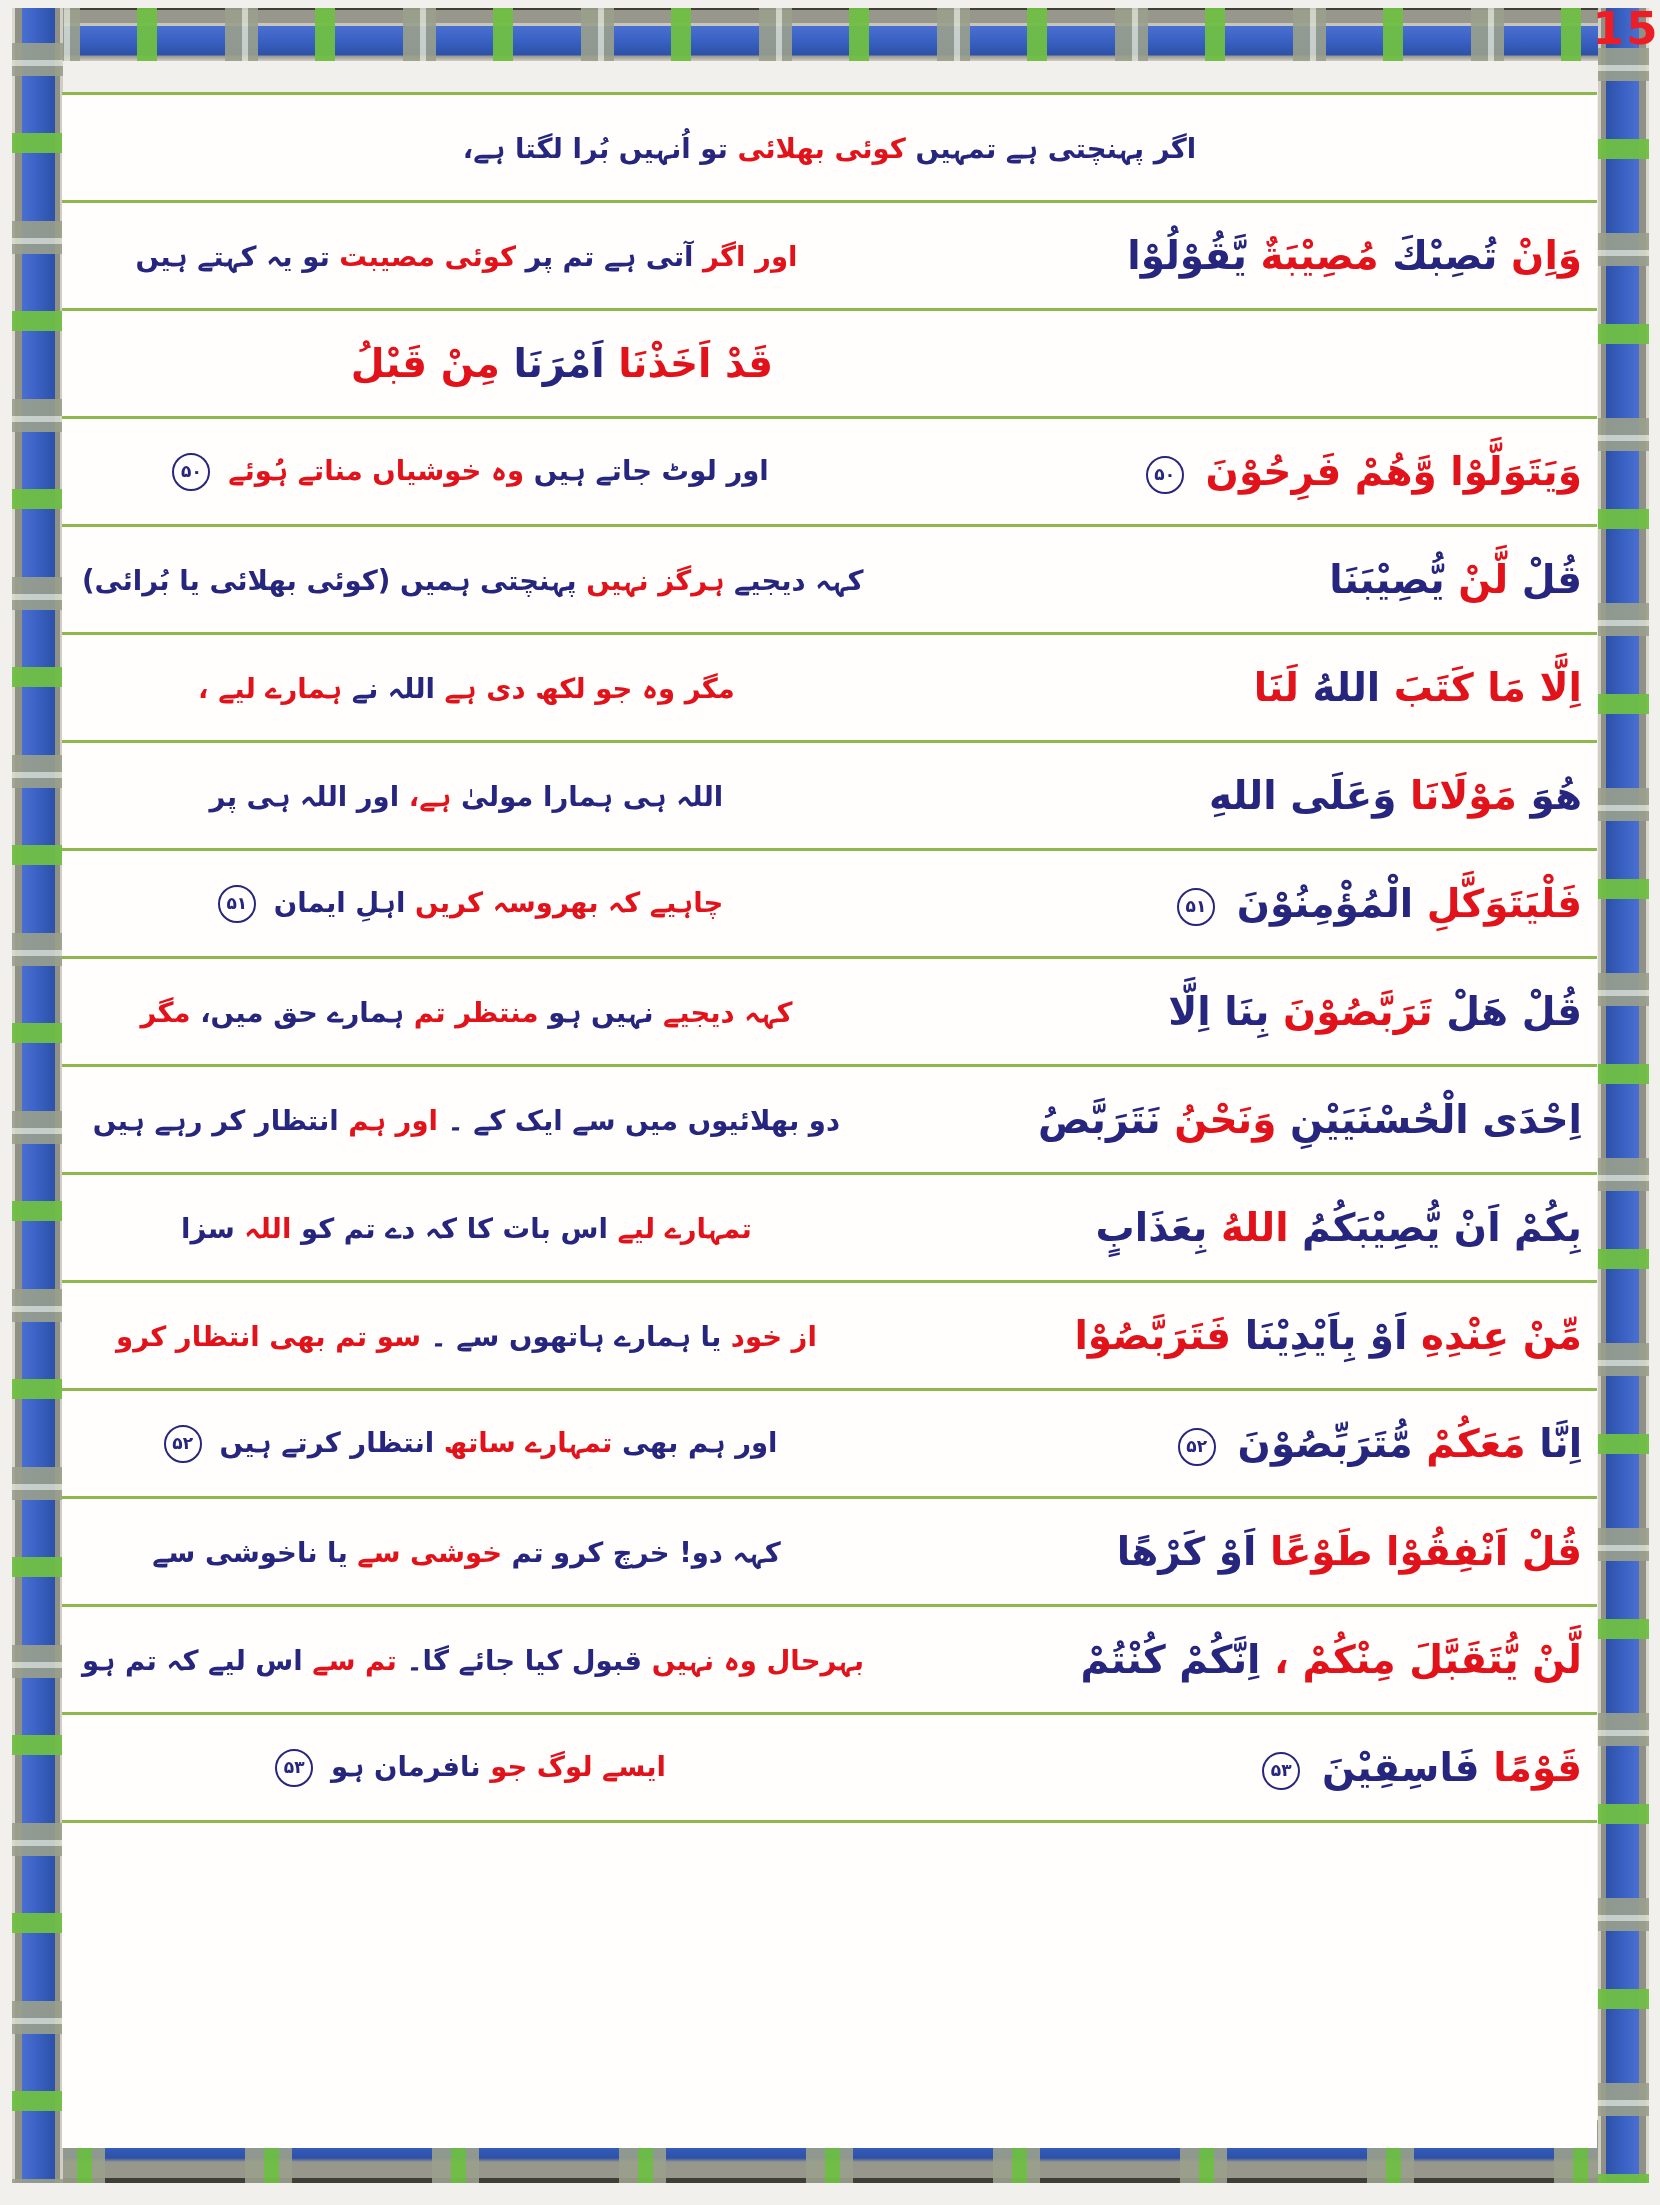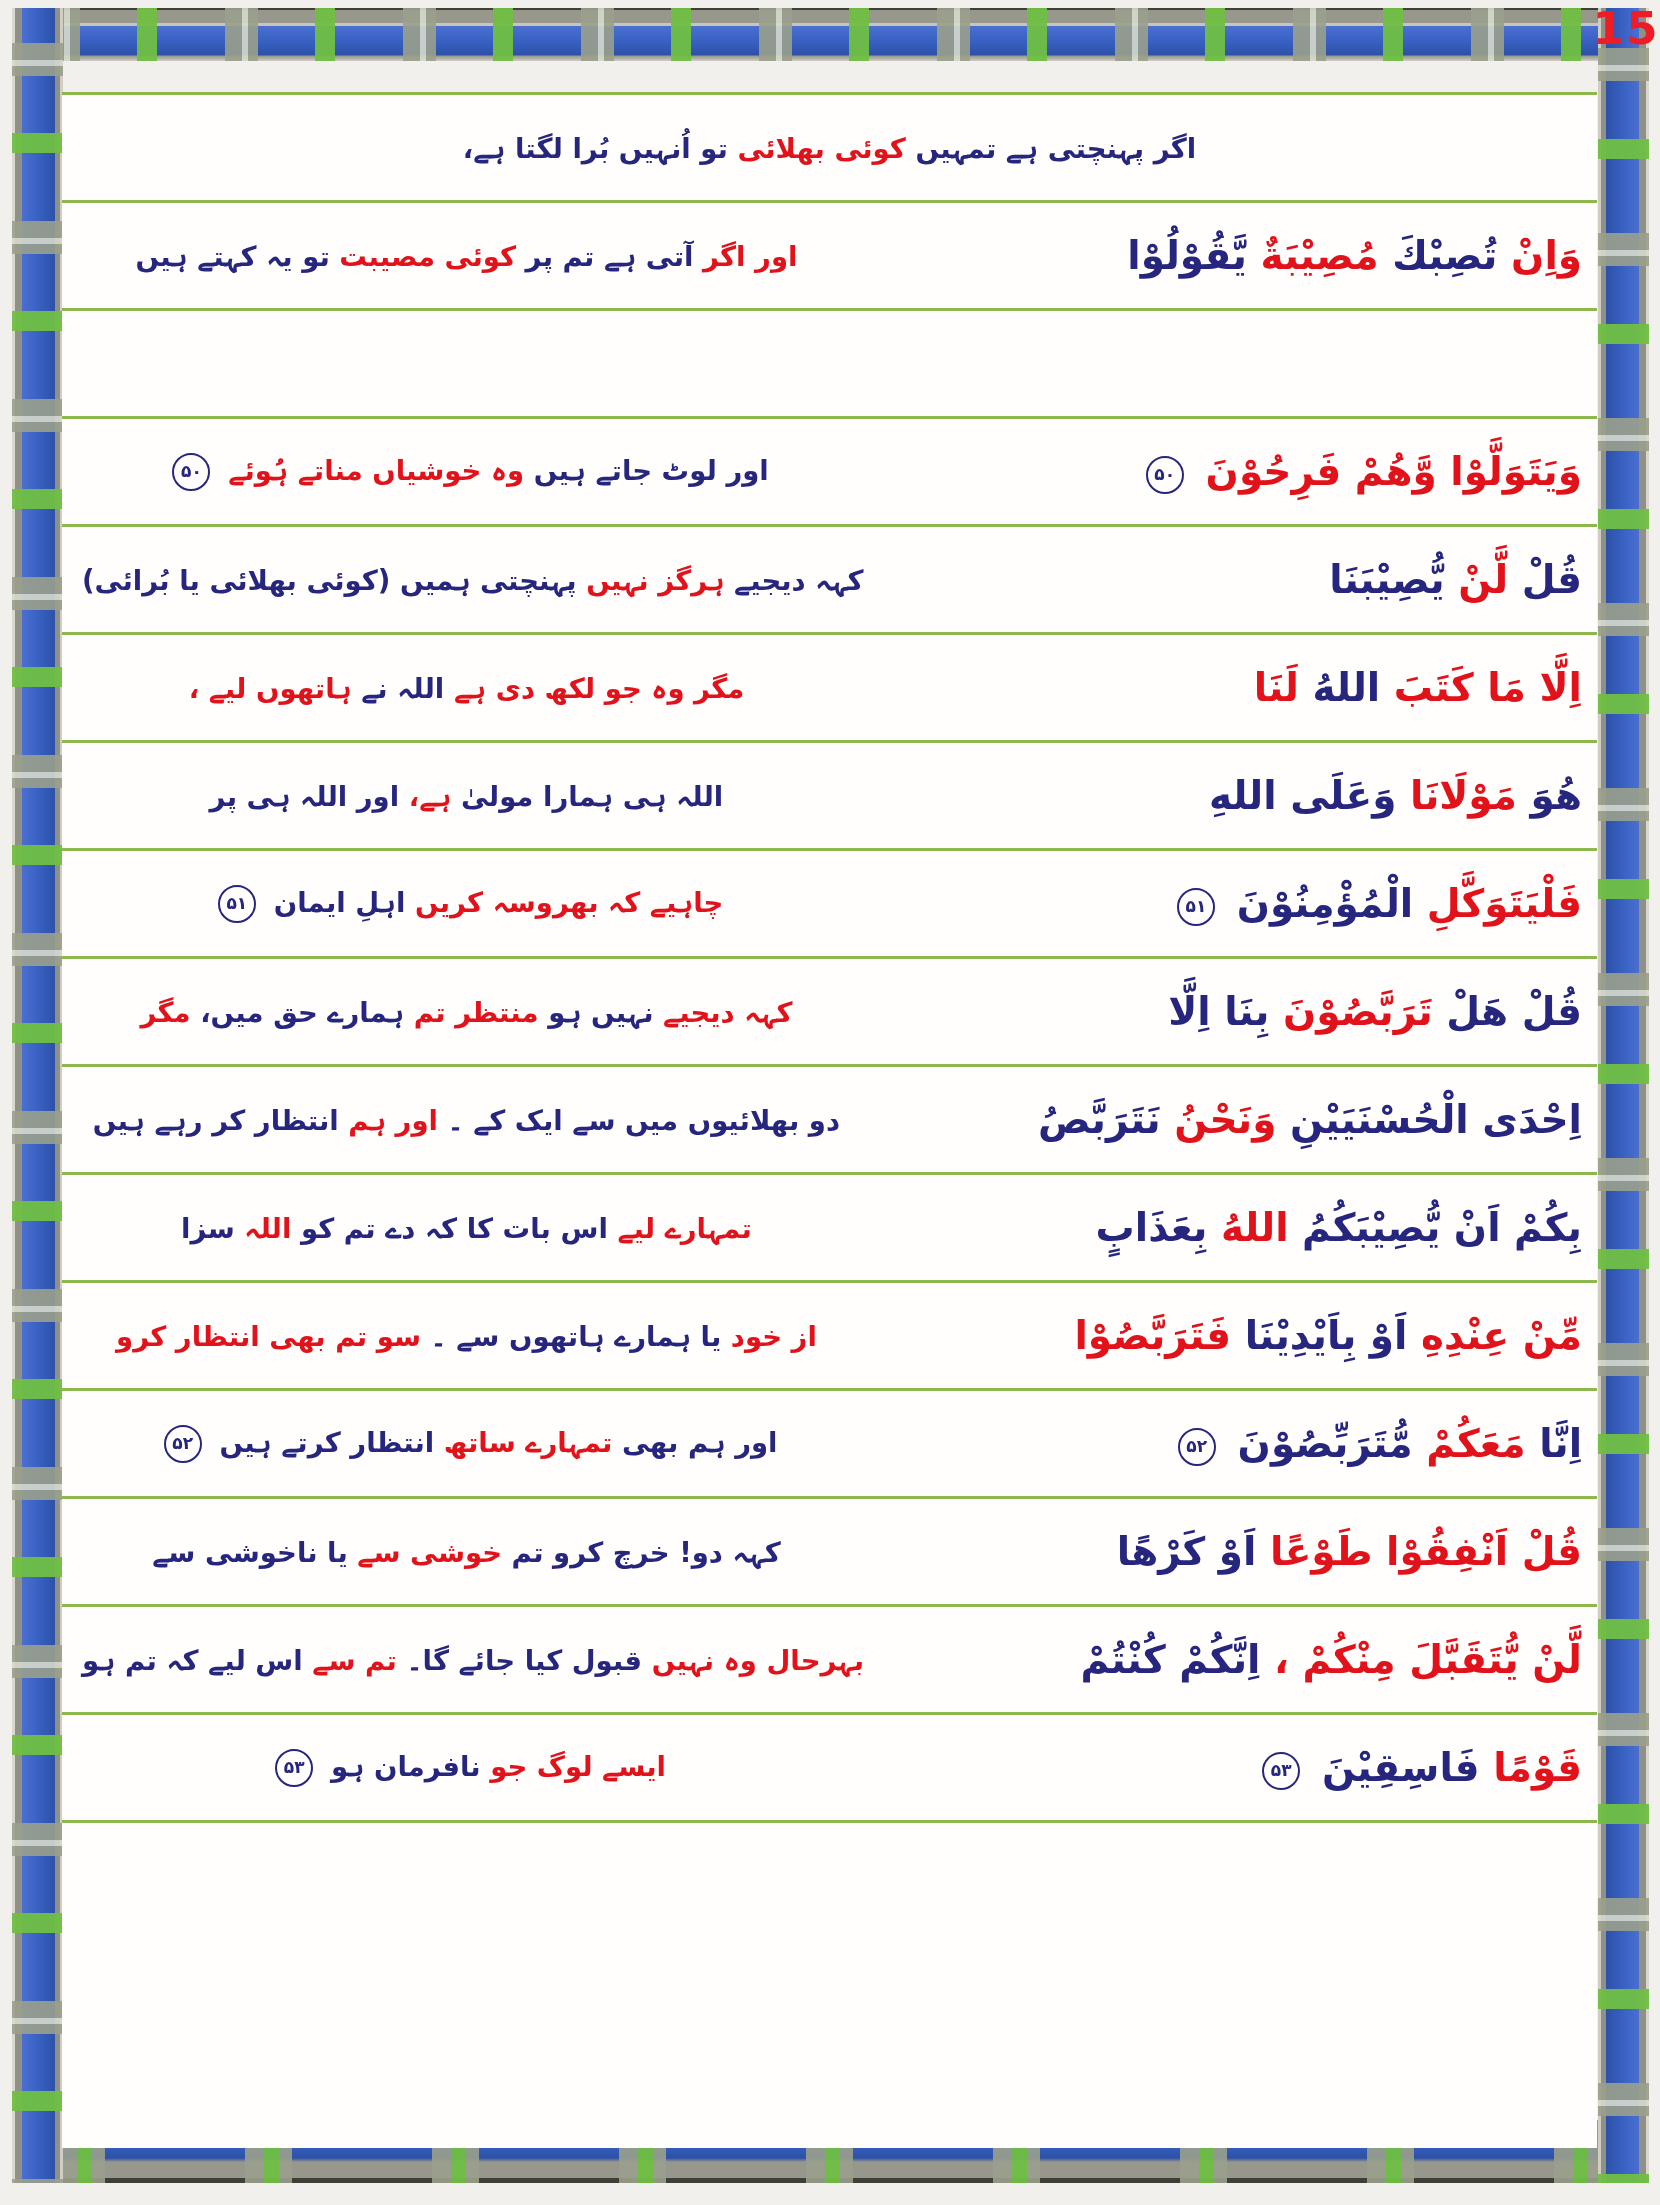--- a/index.html
+++ b/index.html
@@ -110,31 +110,32 @@
   <div class="content">
     <div id="verse-rows">
         <div class="row">
           <div class="urdu-cell" dir="rtl"><span class="seg c-navy">اگر پہنچتی ہے تمہیں</span> <span class="seg c-red">کوئی بھلائی</span> <span class="seg c-navy">تو اُنہیں بُرا لگتا ہے،</span> </div>
         </div>
         <div class="row">
           <div class="urdu-cell" dir="rtl"><span class="seg c-red">اور اگر</span> <span class="seg c-navy">آتی ہے تم پر</span> <span class="seg c-red">کوئی مصیبت</span> <span class="seg c-navy">تو یہ کہتے ہیں</span> </div>
           <div class="arabic-cell" dir="rtl"><span class="seg c-red">وَاِنْ</span> <span class="seg c-navy">تُصِبْكَ</span> <span class="seg c-red">مُصِيْبَةٌ</span> <span class="seg c-navy">يَّقُوْلُوْا</span> </div>
         </div>
         <div class="row">
+          <div class="arabic-cell" dir="rtl"><span class="seg c-red">قَدْ اَخَذْنَا</span> <span class="seg c-navy">اَمْرَنَا</span> <span class="seg c-red">مِنْ قَبْلُ</span> </div>
         </div>
         <div class="row">
           <div class="urdu-cell" dir="rtl"><span class="seg c-navy">اور لوٹ جاتے ہیں</span> <span class="seg c-red">وہ خوشیاں مناتے ہُوئے</span> <span class="circle c-navy">۵۰</span> </div>
           <div class="arabic-cell" dir="rtl"><span class="seg c-red">وَيَتَوَلَّوْا وَّهُمْ فَرِحُوْنَ</span> <span class="circle c-navy">۵۰</span> </div>
         </div>
         <div class="row">
           <div class="urdu-cell" dir="rtl"><span class="seg c-navy">کہہ دیجیے</span> <span class="seg c-red">ہرگز نہیں</span> <span class="seg c-navy">پہنچتی ہمیں (کوئی بھلائی یا بُرائی)</span> </div>
           <div class="arabic-cell" dir="rtl"><span class="seg c-navy">قُلْ</span> <span class="seg c-red">لَّنْ</span> <span class="seg c-navy">يُّصِيْبَنَا</span> </div>
         </div>
         <div class="row">
-          <div class="urdu-cell" dir="rtl"><span class="seg c-red">مگر وہ جو لکھ دی ہے</span> <span class="seg c-navy">اللہ نے</span> <span class="seg c-red">ہاتھوں لیے ،</span> </div>
+          <div class="urdu-cell" dir="rtl"><span class="seg c-red">مگر وہ جو لکھ دی ہے</span> <span class="seg c-navy">اللہ نے</span> <span class="seg c-red">ہمارے لیے ،</span> </div>
           <div class="arabic-cell" dir="rtl"><span class="seg c-red">اِلَّا مَا كَتَبَ</span> <span class="seg c-navy">اللهُ</span> <span class="seg c-red">لَنَا</span> </div>
         </div>
         <div class="row">
           <div class="urdu-cell" dir="rtl"><span class="seg c-navy">اللہ ہی ہمارا مولیٰ</span> <span class="seg c-red">ہے،</span> <span class="seg c-navy">اور اللہ ہی پر</span> </div>
           <div class="arabic-cell" dir="rtl"><span class="seg c-navy">هُوَ</span> <span class="seg c-red">مَوْلَانَا</span> <span class="seg c-navy">وَعَلَى اللهِ</span> </div>
         </div>
         <div class="row">
           <div class="urdu-cell" dir="rtl"><span class="seg c-red">چاہیے کہ بھروسہ کریں</span> <span class="seg c-navy">اہلِ ایمان</span> <span class="circle c-navy">۵۱</span> </div>
           <div class="arabic-cell" dir="rtl"><span class="seg c-red">فَلْيَتَوَكَّلِ</span> <span class="seg c-navy">الْمُؤْمِنُوْنَ</span> <span class="circle c-navy">۵۱</span> </div>
         </div>

